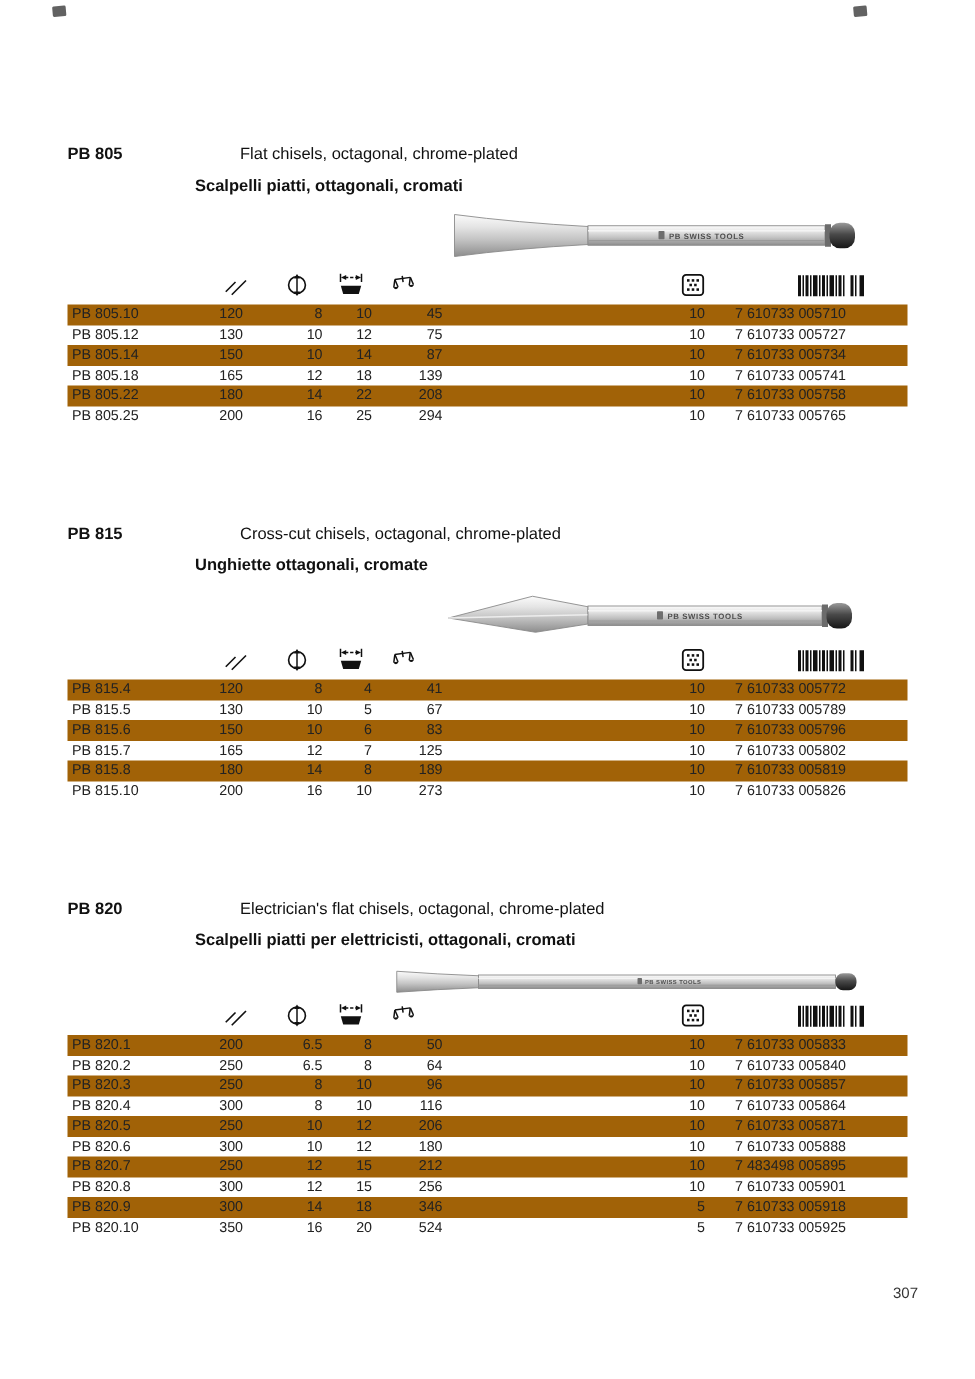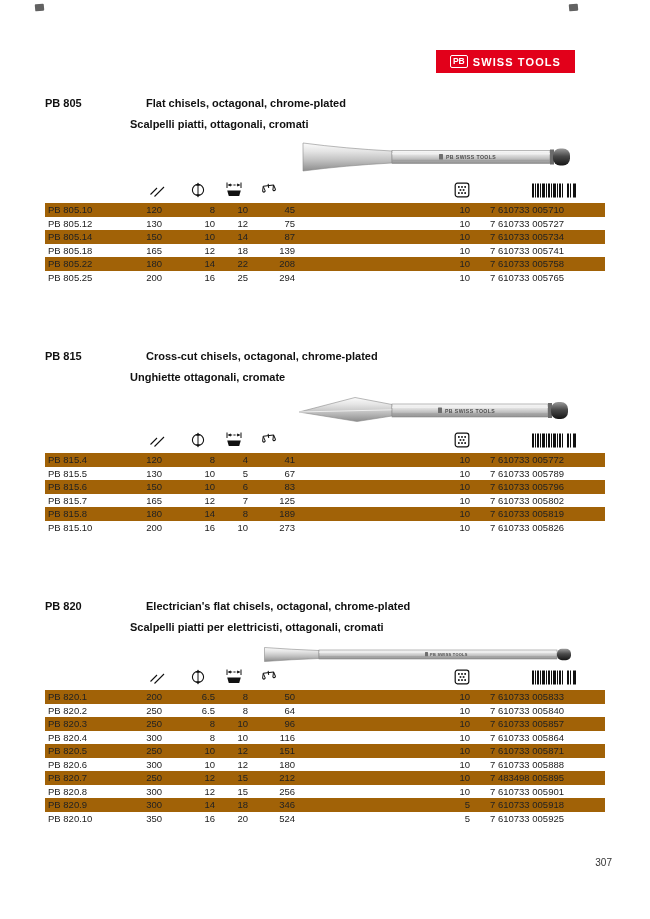--- a/index.html
+++ b/index.html
@@ -15,21 +15,21 @@
   .banner { position:absolute; left:436px; top:50px; width:139px; height:23px;
             background:#e2001a; display:flex; align-items:center; justify-content:center; gap:5px; }
   .pb-mark { display:inline-block; border:1px solid #fff; border-radius:2px; color:#fff;
              font-weight:bold; font-size:8.5px; line-height:9px; padding:1px 2px; }
   .brand-name { color:#fff; font-weight:bold; font-size:11px; letter-spacing:1.1px; }
 
   .section { position:absolute; left:0; width:650px; }
   .s1 { top:97px; }  .s2 { top:350px; }  .s3 { top:600px; }
 
   .sec-code { position:absolute; left:45px; top:0; font-size:11px; font-weight:bold; color:#111; }
-  .sec-title { position:absolute; left:130px; top:0; font-size:11px; font-weight:bold; color:#111; white-space:nowrap;padding-left:16px; }
+  .sec-title { position:absolute; left:144px; top:0; font-size:11px; font-weight:normal; color:#111; white-space:nowrap;padding-left:16px; }
   .sec-subtitle { position:absolute; left:130px; top:21px; font-size:11px; font-weight:bold; color:#111; white-space:nowrap; }
 
   .chisel { position:absolute; }
   .s1 .chisel { left:300px; top:35px; width:280px; height:50px; }
   .s2 .chisel { left:295px; top:33px; width:285px; height:55px; }
   .s3 .chisel { left:262px; top:39px; width:320px; height:30px; }
 
   .icon-row { position:absolute; left:45px; width:560px; height:22px; }
   .s1 .icon-row { top:83px; }  .s2 .icon-row { top:80px; }  .s3 .icon-row { top:67px; }
   .icon-row svg { position:absolute; top:2px; }
@@ -70,24 +70,20 @@
       <stop offset="1" stop-color="#161616"></stop>
     </linearGradient>
   </defs>
 </svg>
 
 <div class="page">
 
   <div class="print-mark pm-left"></div>
   <div class="print-mark pm-right"></div>
 
-  <div class="banner">
-    <span class="pb-mark">PB</span>
-    <span class="brand-name">SWISS TOOLS</span>
-  </div>
 
   <div class="section s1">
     <div class="sec-code">PB 805</div>
     <div class="sec-title">Flat chisels, octagonal, chrome-plated</div>
     <div class="sec-subtitle">Scalpelli piatti, ottagonali, cromati</div>
 
     <div class="chisel">
       <svg width="280" height="50" viewBox="0 0 280 50">
         <path d="M3 11 L3 39 Q45 33.5 92 31 L92 19 Q45 16.5 3 11 Z" fill="url(#met)" stroke="#8a8a8a" stroke-width="0.6"></path>
         <rect x="92" y="18.5" width="158" height="13" fill="url(#met)" stroke="#8a8a8a" stroke-width="0.6"></rect>
@@ -479,21 +475,21 @@
           <span class="cell c-wid">10</span>
           <span class="cell c-wgt">116</span>
           <span class="cell c-pack">10</span>
           <span class="cell c-ean">7 610733 005864</span>
         </div>
         <div class="trow alt">
           <span class="cell c-part">PB 820.5</span>
           <span class="cell c-len">250</span>
           <span class="cell c-dia">10</span>
           <span class="cell c-wid">12</span>
-          <span class="cell c-wgt">151</span>
+          <span class="cell c-wgt">206</span>
           <span class="cell c-pack">10</span>
           <span class="cell c-ean">7 610733 005871</span>
         </div>
         <div class="trow">
           <span class="cell c-part">PB 820.6</span>
           <span class="cell c-len">300</span>
           <span class="cell c-dia">10</span>
           <span class="cell c-wid">12</span>
           <span class="cell c-wgt">180</span>
           <span class="cell c-pack">10</span>

